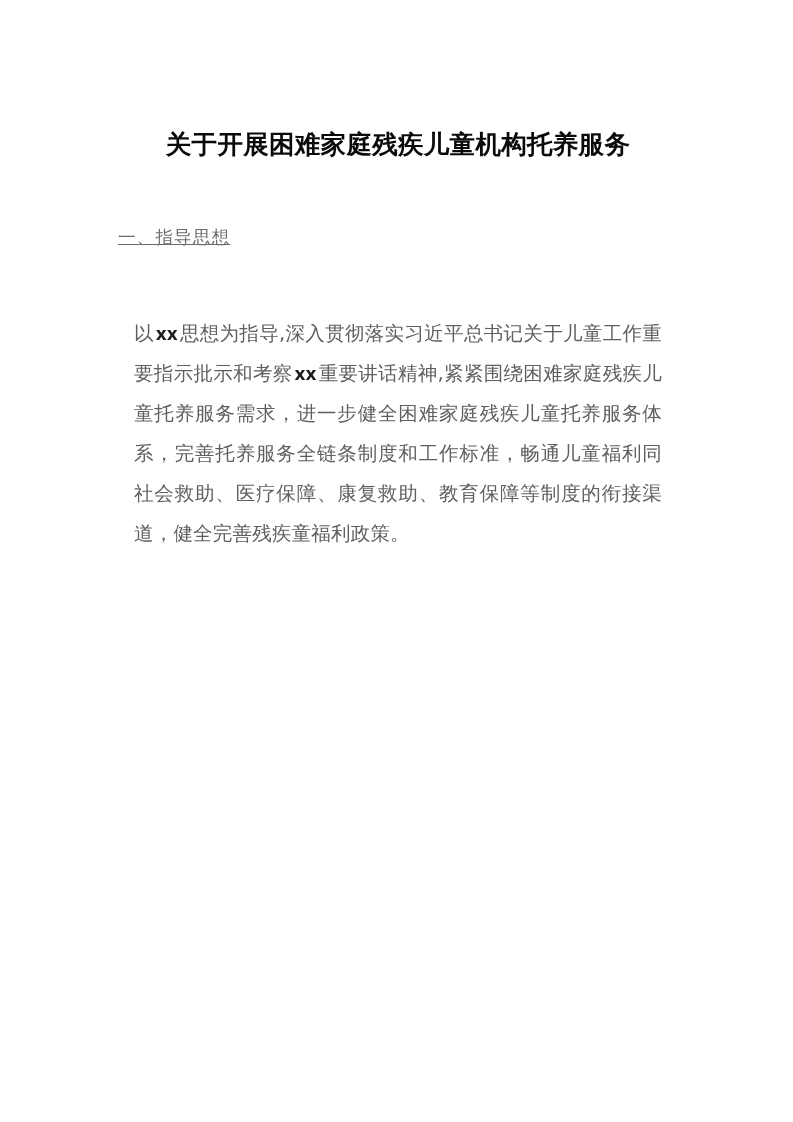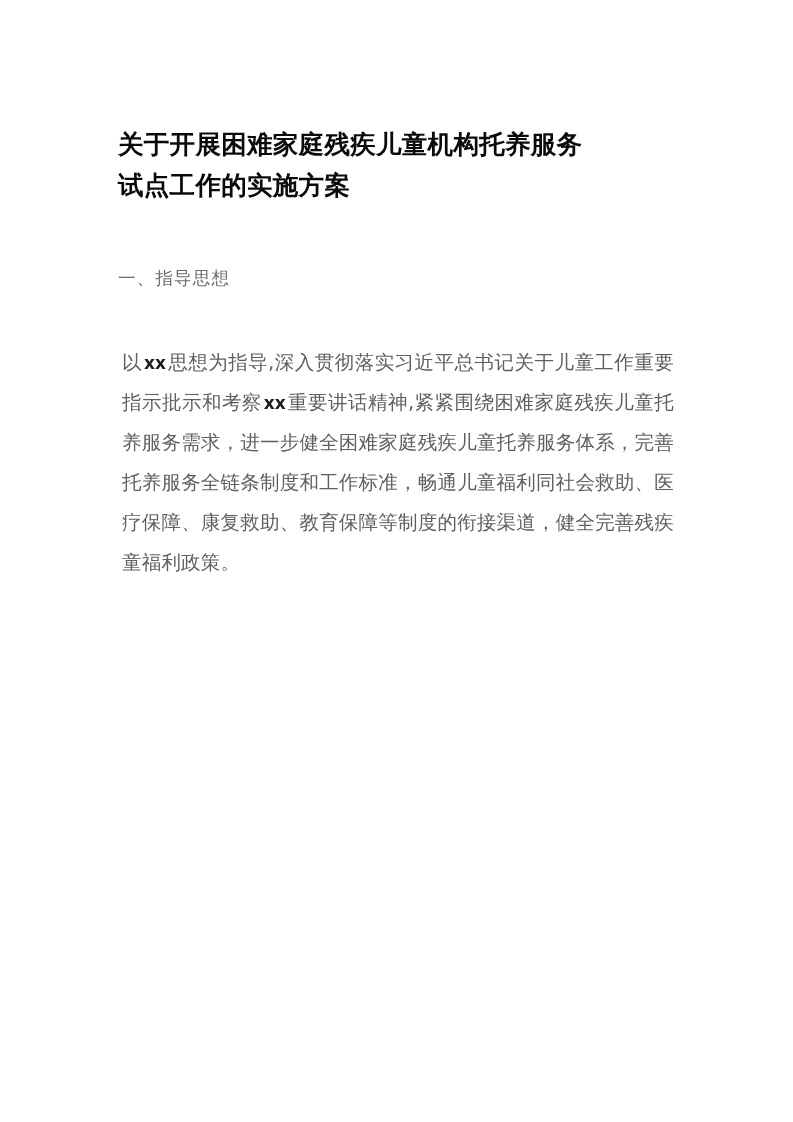--- a/index.html
+++ b/index.html
@@ -30,49 +30,51 @@
   }
 
   
   .doc-title {
     margin: 0;
     padding-top: 124px;
     font-size: 25.5px;
     line-height: 41px;
     font-weight: bold;
     color: #0a0a0a;
+    text-align: center;
     letter-spacing: 0.3px;
     font-family: "DejaVu Sans", "Liberation Sans", sans-serif;
   }
 
   .doc-title .tl {
     display: block;
     white-space: nowrap;
   }
 
   
   .section-heading {
     margin: 0;
     font-size: 17.5px;
     line-height: 40px;
     font-weight: normal;
     color: #6c6c6c;
     letter-spacing: 1.2px;
     text-align: left;
     font-family: "DejaVu Sans", "Liberation Sans", sans-serif;
+    text-decoration: underline;
   }
 
   .gap-before-h1 { height: 52px; }
   .gap-after-h1  { height: 41px; }
   .gap-before-h2 { height: 63px; }
   .gap-after-h2  { height: 44px; }
 
   
   .body-para {
-    margin: 4px;
+    margin: 16px;
     font-size: 19.5px;
     line-height: 40px;
     color: #5f5f5f;
     text-align: justify;
     text-justify: inter-character;
     letter-spacing: 0.2px;
     font-family: "DejaVu Sans", "Liberation Sans", sans-serif;
   }
 
   .body-para.lastline-left {
@@ -89,21 +91,20 @@
   }
 </style>
 </head>
 <body>
 
 <div class="page">
   <div class="content">
 
     <h1 class="doc-title">
       <span class="tl">关于开展困难家庭残疾儿童机构托养服务</span>
-      <span class="tl">试点工作的实施方案</span>
     </h1>
 
     <div class="gap-before-h1"></div>
 
     <h2 class="section-heading">一、指导思想</h2>
 
     <div class="gap-after-h1"></div>
 
     <p class="body-para lastline-left">以<span class="ph">xx</span>思想为指导,深入贯彻落实习近平总书记关于儿童工作重要指示批示和考察<span class="ph">xx</span>重要讲话精神,紧紧围绕困难家庭残疾儿童托养服务需求，进一步健全困难家庭残疾儿童托养服务体系，完善托养服务全链条制度和工作标准，畅通儿童福利同社会救助、医疗保障、康复救助、教育保障等制度的衔接渠道，健全完善残疾童福利政策。</p>
 

